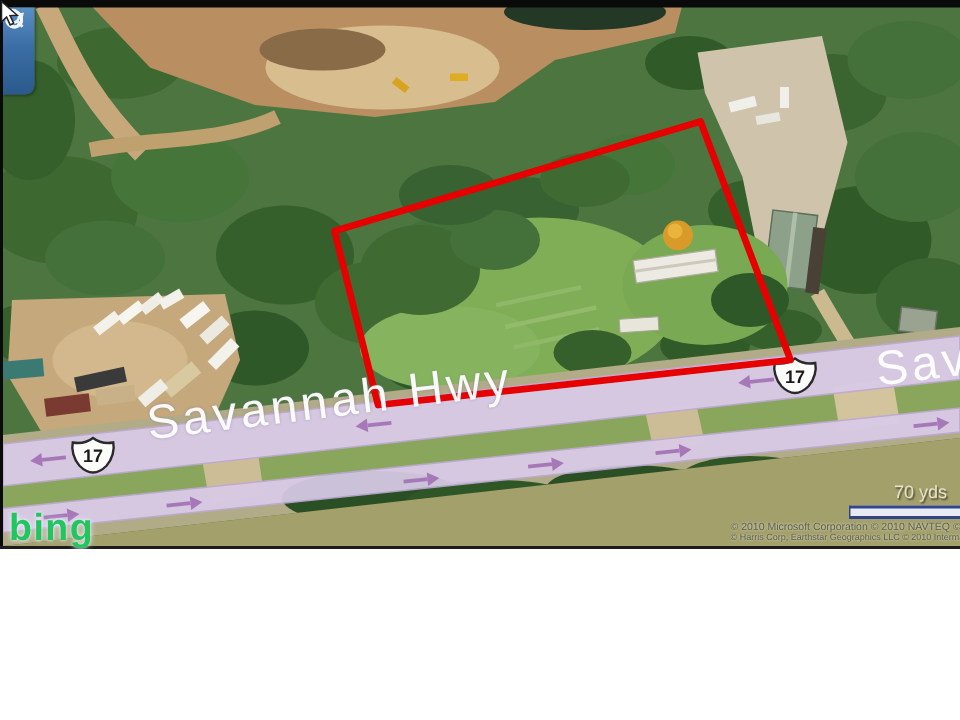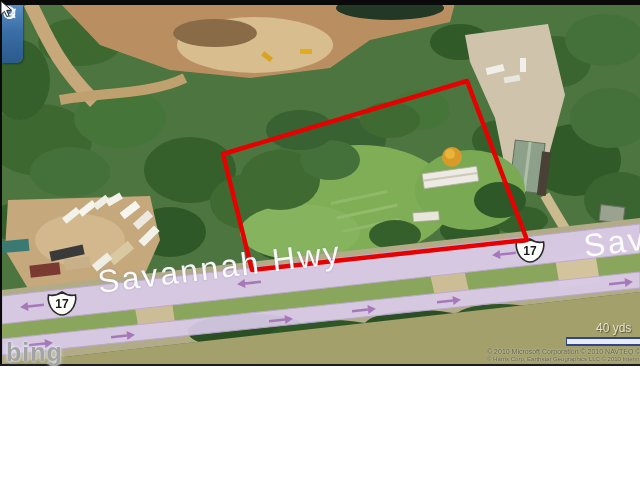--- a/index.html
+++ b/index.html
@@ -9,21 +9,21 @@
   .map svg{position:absolute;left:0;top:0;}
 
   
   .hwy-label{position:absolute;left:98px;top:264px;color:rgba(255,255,255,.95);
     font-size:32px;letter-spacing:2.5px;transform:rotate(-7deg);transform-origin:left center;
     text-shadow:0 0 2px rgba(120,110,150,.45);white-space:nowrap;}
   .hwy-label-partial{position:absolute;left:584px;top:228px;color:rgba(255,255,255,.95);
     font-size:32px;letter-spacing:2.5px;transform:rotate(-7deg);transform-origin:left center;
     white-space:nowrap;}
   .bing-logo{position:absolute;left:6px;top:338px;font-size:25px;font-weight:bold;
-    color:#a3a3a3;letter-spacing:1px;
+    color:#22c55e;letter-spacing:1px;
     text-shadow:0 0 2px rgba(235,242,255,.95),0 0 4px rgba(235,242,255,.8);cursor:pointer;}
   .scale-label{position:absolute;left:596px;top:321px;font-size:12px;color:#e6e2cb;
     text-shadow:1px 1px 1px rgba(60,60,40,.8);white-space:nowrap;}
   .scale-bar{position:absolute;left:566px;top:337px;width:80px;height:5px;
     background:#e8eaf4;border-top:2px solid #32448a;border-bottom:2px solid #32448a;
     border-left:1px solid #32448a;}
   .attr{position:absolute;left:487px;width:155px;color:#5d5f50;white-space:nowrap;
     overflow:hidden;text-shadow:0 0 2px rgba(255,255,255,.75);}
   .attr.l1{top:348px;font-size:7px;}
   .attr.l2{top:356px;font-size:6px;}
@@ -228,21 +228,21 @@
       <div class="navbtn">
         <svg width="15" height="15" viewBox="0 0 15 15">
           <path d="M3.2,5.2 A5,5 0 1 1 2.5,9" fill="none" stroke="#f2f7fd" stroke-width="2"></path>
           <polygon points="5.8,4.4 1,3.4 2.2,8" fill="#f2f7fd"></polygon>
         </svg>
       </div>
     </div>
 
     <div class="bing-logo">bing</div>
 
-    <div class="scale-label">40 yds</div>
+    <div class="scale-label">70 yds</div>
     <div class="scale-bar"></div>
 
     <div class="attr l1">© 2010 Microsoft Corporation   © 2010 NAVTEQ   © AND</div>
     <div class="attr l2">© Harris Corp, Earthstar Geographics LLC  © 2010 Intermap Inc.</div>
 
     <svg class="cursor" width="14" height="18" viewBox="0 0 14 18">
       <path d="M1,1 L1,14.5 L4.4,11.4 L6.8,16.6 L9.1,15.5 L6.7,10.4 L11.5,10.2 Z" fill="#ffffff" stroke="#222" stroke-width="1"></path>
     </svg>
   </div>
 </div>

